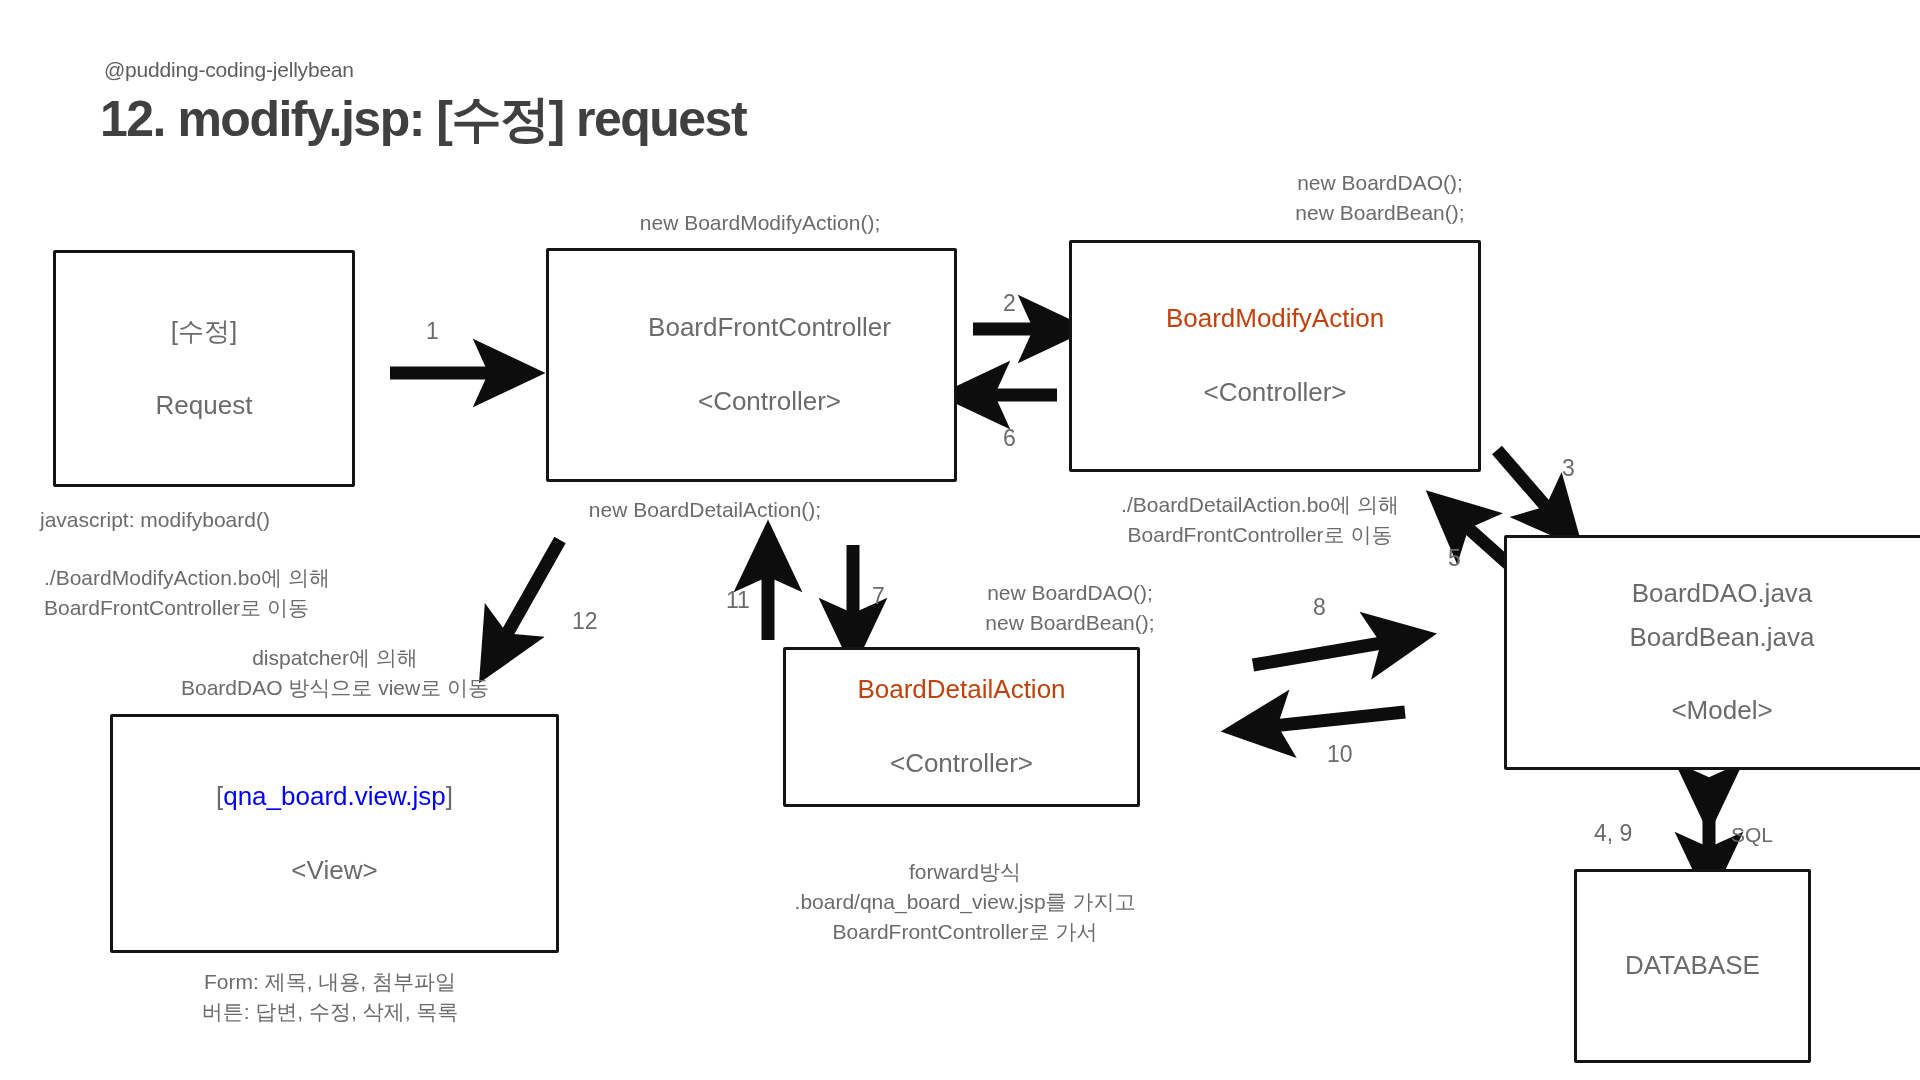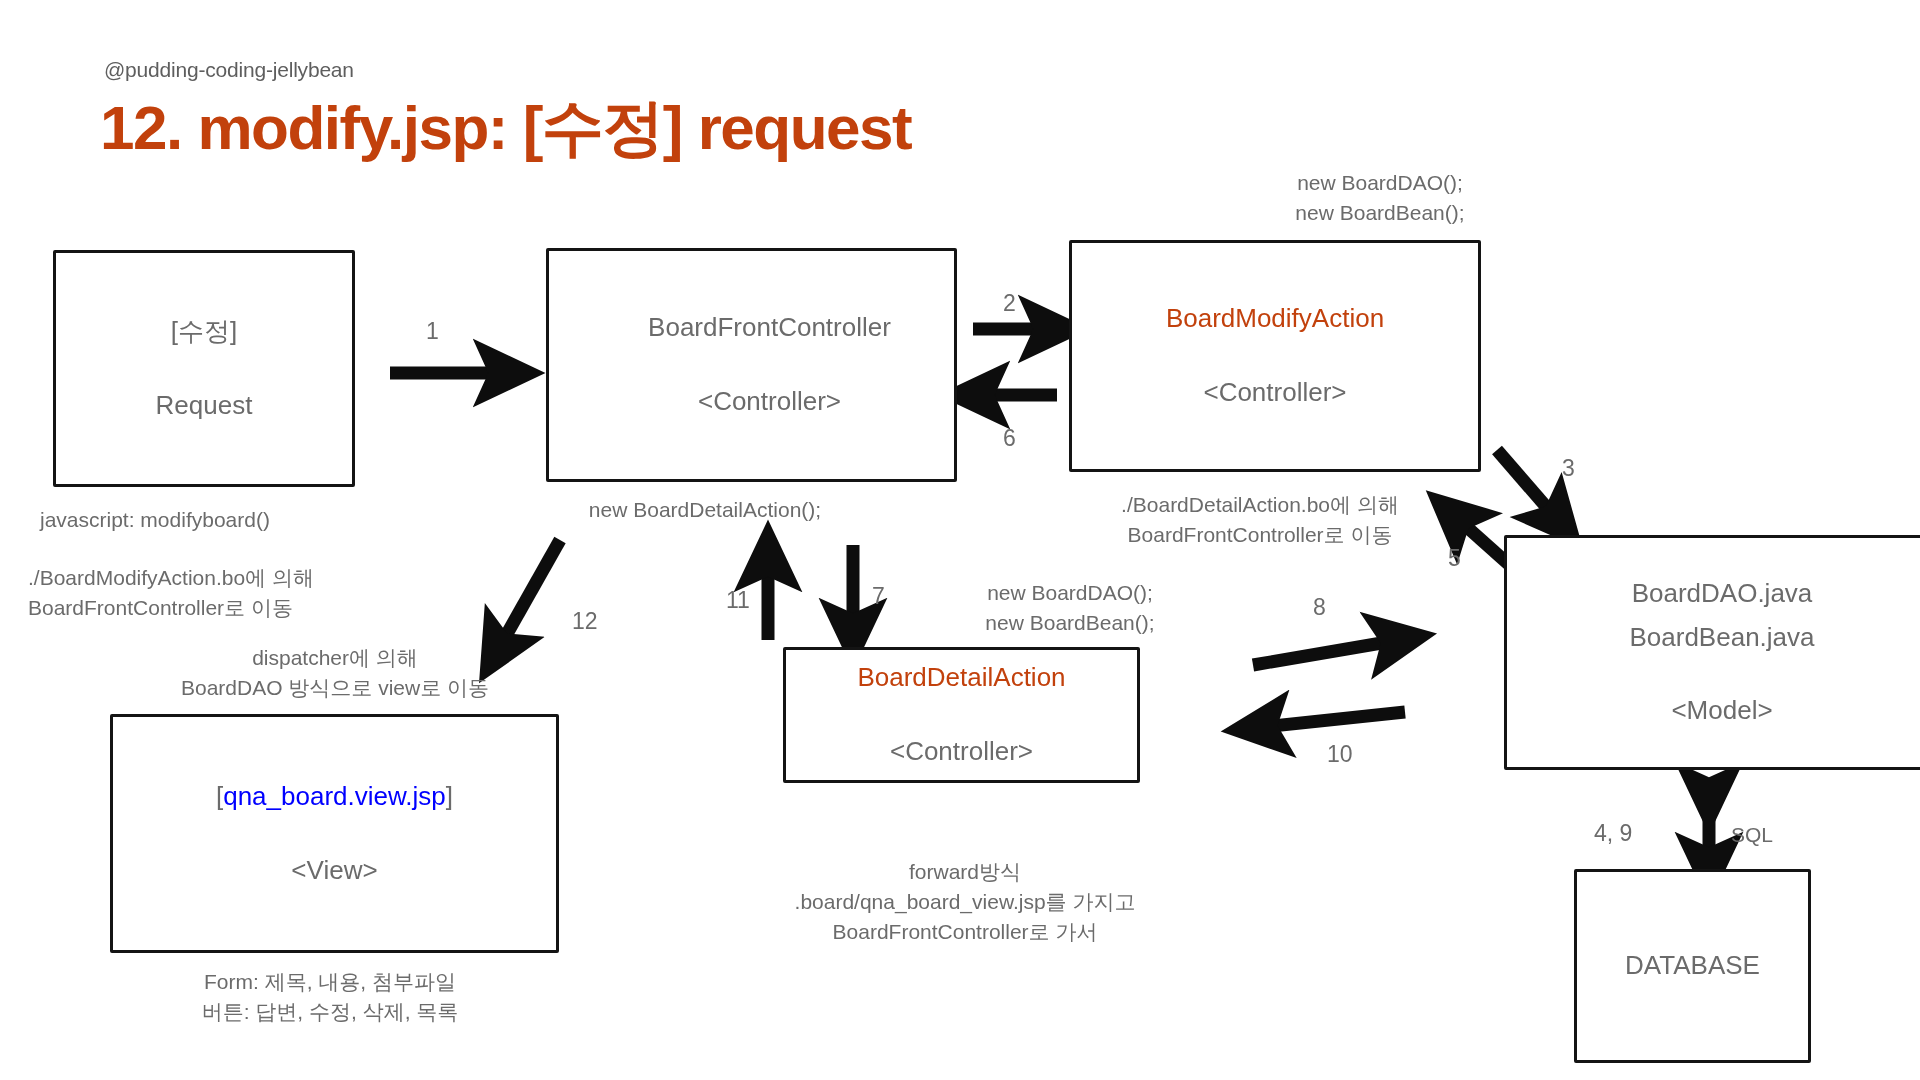--- a/index.html
+++ b/index.html
@@ -23,23 +23,23 @@
   
   .handle {
     left: 104px; top: 58px;
     font-size: 21px;
     color: #5e5e5e;
     letter-spacing: -0.2px;
     white-space: nowrap;
   }
   .page-title {
     left: 100px; top: 86px;
-    font-size: 62px;
+    font-size: 50px;
     font-weight: bold;
-    color: #c2410c;
+    color: #404040;
     letter-spacing: -1.5px;
     white-space: nowrap;
   }
 
   
   .box {
     box-sizing: border-box;
     background: #ffffff;
     border: 3.5px solid #141414;
     border-radius: 2px;
@@ -160,21 +160,21 @@
   <div class="abs box" style="left:546px; top:248px; width:411px; height:234px;padding-left:36px;">
     <div class="box-line">BoardFrontController</div>
     <div class="box-line gap">&lt;Controller&gt;</div>
   </div>
 
   <div class="abs box" style="left:1069px; top:240px; width:412px; height:232px;">
     <div class="box-line red">BoardModifyAction</div>
     <div class="box-line gap">&lt;Controller&gt;</div>
   </div>
 
-  <div class="abs box" style="left:783px; top:647px; width:357px; height:136px;">
+  <div class="abs box" style="left:783px; top:647px; width:357px; height:160px;">
     <div class="box-line red">BoardDetailAction</div>
     <div class="box-line gap">&lt;Controller&gt;</div>
   </div>
 
   <div class="abs box" style="left:1504px; top:535px; width:436px; height:235px;">
     <div class="box-line">BoardDAO.java</div>
     <div class="box-line tight">BoardBean.java</div>
     <div class="box-line gap">&lt;Model&gt;</div>
   </div>
 
@@ -182,32 +182,33 @@
     <div class="box-line">DATABASE</div>
   </div>
 
   <div class="abs box" style="left:110px; top:714px; width:449px; height:239px;">
     <div class="box-line">
       <span>[</span><span class="blue" style="color:#0000ff">qna_board.view.jsp</span><span>]</span>
     </div>
     <div class="box-line gap">&lt;View&gt;</div>
   </div>
 
+  <div class="abs cap c" style="left:600px; top:208px; width:320px;">new BoardModifyAction();</div>
 
   <div class="abs cap c" style="left:1235px; top:168px; width:290px;">new BoardDAO();
 new BoardBean();</div>
 
   <div class="abs cap c" style="left:540px; top:495px; width:330px;">new BoardDetailAction();</div>
 
   <div class="abs cap c" style="left:945px; top:578px; width:250px;">new BoardDAO();
 new BoardBean();</div>
 
   <div class="abs cap l" style="left:40px; top:505px; width:360px;">javascript: modifyboard()</div>
 
-  <div class="abs cap l" style="left:28px; top:563px; width:400px;">./BoardModifyAction.bo에 의해
+  <div class="abs cap l" style="left:44px; top:563px; width:400px;">./BoardModifyAction.bo에 의해
 BoardFrontController로 이동</div>
 
   <div class="abs cap c" style="left:1060px; top:490px; width:400px;">./BoardDetailAction.bo에 의해
 BoardFrontController로 이동</div>
 
   <div class="abs cap c" style="left:130px; top:643px; width:410px;">dispatcher에 의해
 BoardDAO 방식으로 view로 이동</div>
 
   <div class="abs cap c" style="left:740px; top:857px; width:450px;">forward방식
 .board/qna_board_view.jsp를 가지고

